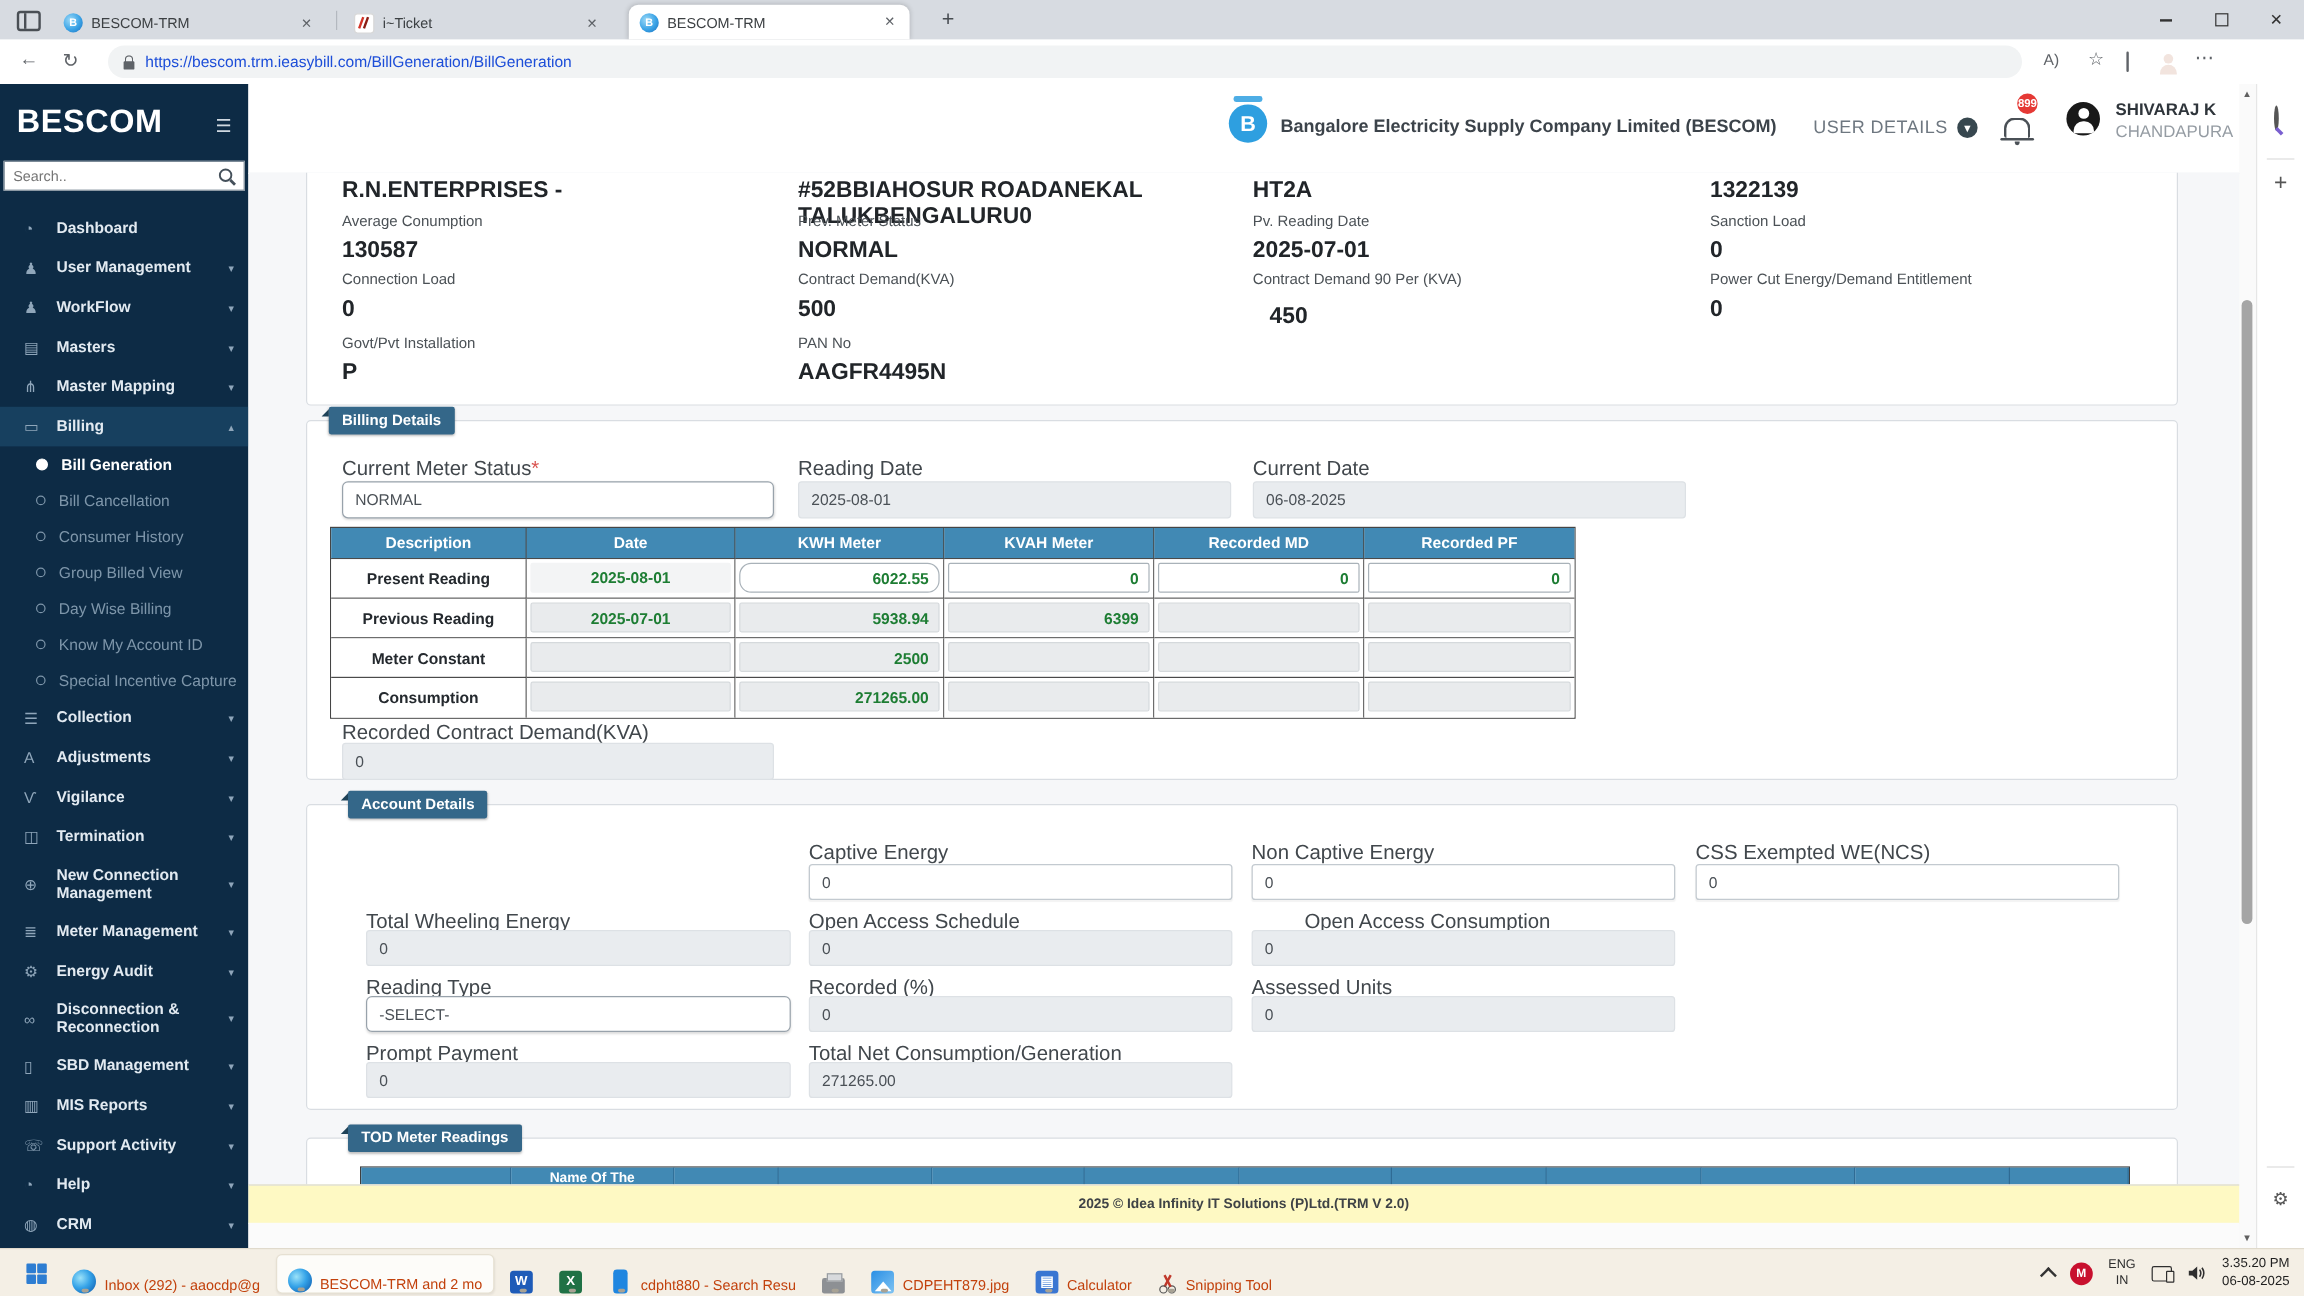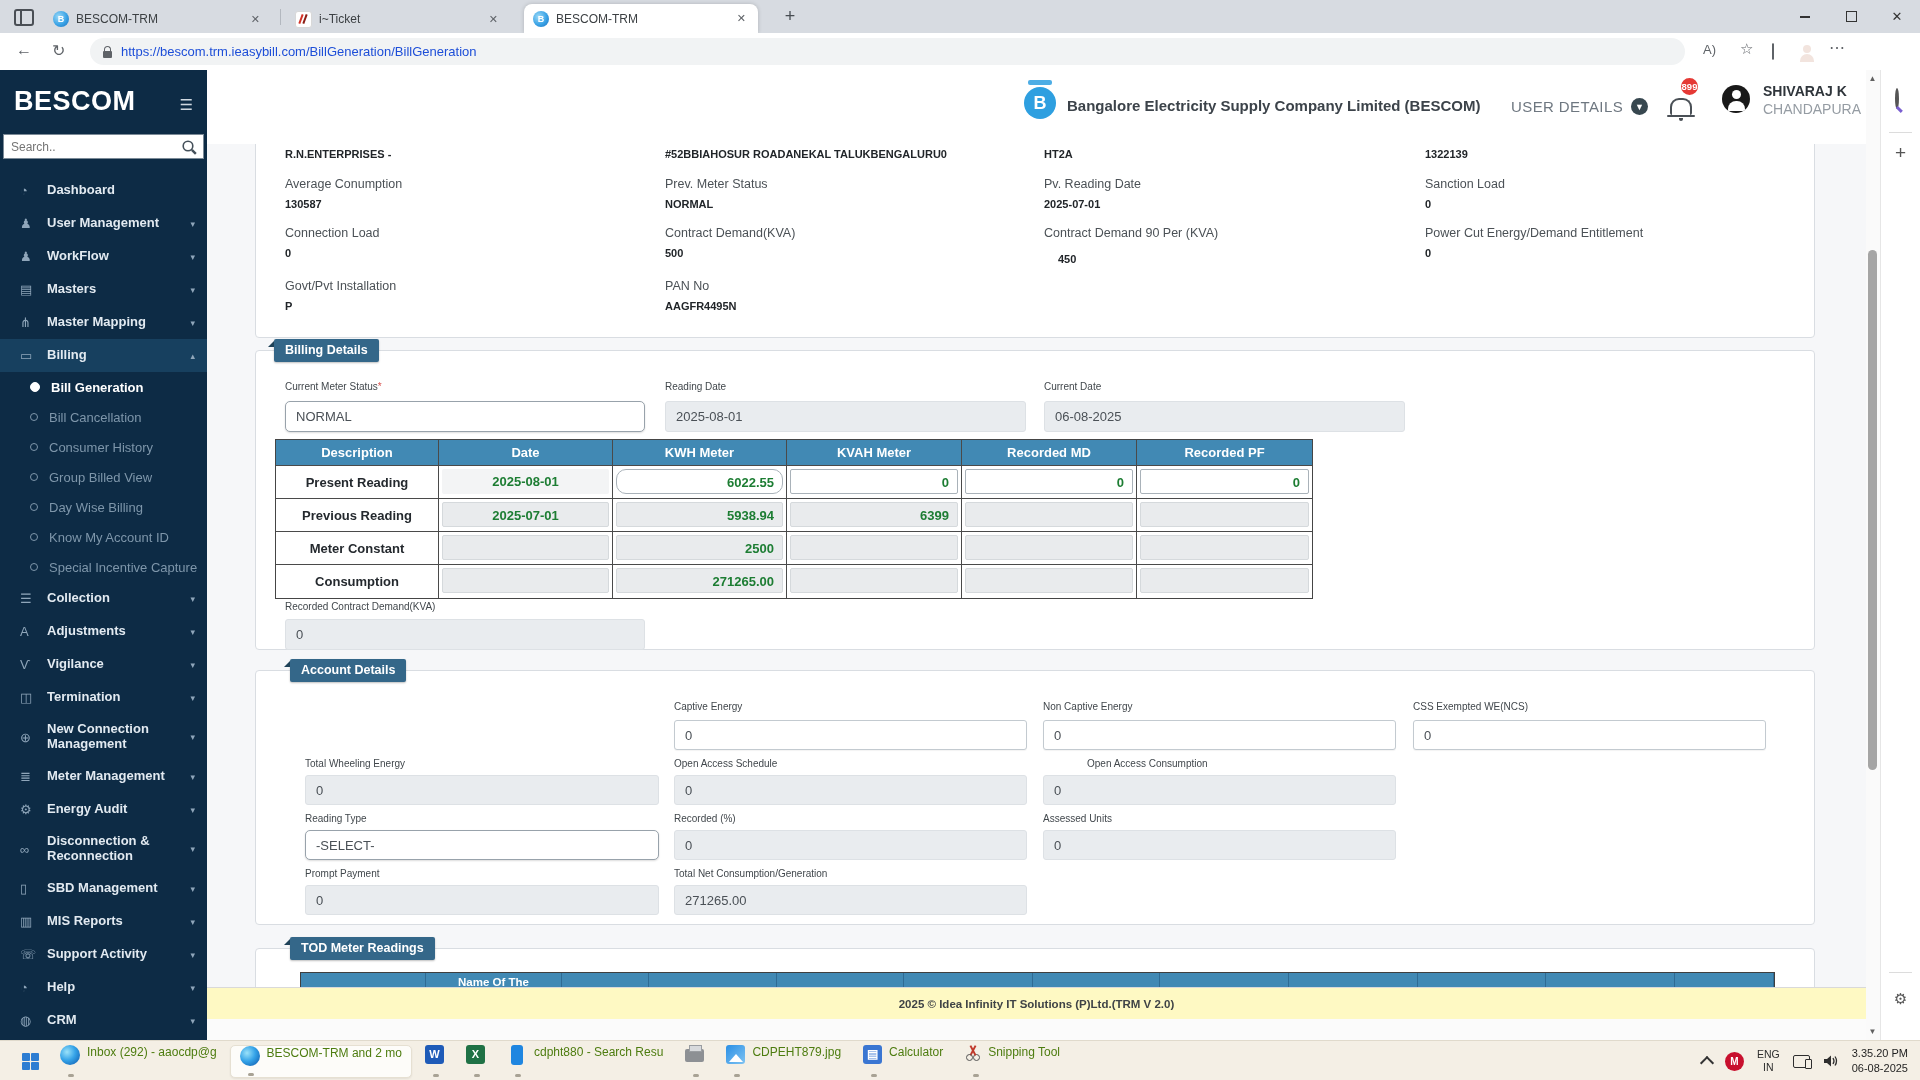--- a/index.html
+++ b/index.html
@@ -104,23 +104,23 @@
   .card{position:absolute;background:#fff;border:1px solid #d9dde2;border-radius:4px;box-sizing:border-box;}
   #card-consumer{left:48px;top:-8px;width:1560px;height:202px;}
   #card-billing{left:48px;top:206px;width:1560px;height:300px;}
   #card-account{left:48px;top:526px;width:1560px;height:255px;}
   #card-tod{left:48px;top:804px;width:1560px;height:120px;}
   .section-tab{position:absolute;top:-12px;background:#346789;color:#fff;font-size:12.5px;font-weight:bold;
                padding:4px 11px 5px;border-radius:2px;box-shadow:0 1px 2px rgba(0,0,0,.25);}
   .section-tab:before{content:"";position:absolute;left:-6px;top:2px;border-right:6px solid #1e4258;border-top:6px solid transparent;}
   .crow{position:absolute;left:29px;right:10px;display:grid;grid-template-columns:380px 379px 381px 1fr;}
   .clabel{font-size:12.5px;color:#4b5156;}
-  .cvalue{font-size:11px;font-weight:bold;color:#212529;margin-top:7px;}
+  .cvalue{font-size:19px;font-weight:bold;color:#212529;margin-top:7px;}
   .cvalue.noline{margin-top:0;}
-  .flabel{position:absolute;font-size:10px;color:#41474c;}
+  .flabel{position:absolute;font-size:17px;color:#41474c;}
   .req{color:#d9534f;}
   .inp{position:absolute;height:31px;line-height:29px;font-size:13px;color:#4a5056;padding:0 10px;
        box-sizing:border-box;border-radius:3px;overflow:hidden;white-space:nowrap;}
   .inp.white{background:#fff;border:1px solid #c3cad0;box-shadow:0 1px 1px rgba(0,0,0,.05);}
   .inp.grey{background:#e9ecef;border:1px solid #dde1e5;}
   .inp.select{background:#fff;border:1px solid #98a2ab;border-radius:5px;box-shadow:0 1px 2px rgba(0,0,0,.14);}
   
   #btable{position:absolute;left:19px;top:88px;border:1px solid #454545;}
   .brow{display:flex;}
   .bcell{box-sizing:border-box;border-right:1px solid #4a4a4a;border-bottom:1px solid #4a4a4a;}
@@ -140,22 +140,22 @@
          font-weight:bold;font-size:11.5px;text-align:center;padding-top:3px;}
   
   #footer{position:absolute;left:207px;top:987px;width:1659px;height:32px;background:#fef9c3;border-top:1px solid #d9d9d9;
           display:flex;align-items:center;justify-content:center;font-size:11.5px;font-weight:bold;color:#3f4346;}
   #belowfooter{position:absolute;left:207px;top:1019px;width:1659px;height:21px;background:#fbfbfb;}
   
   #taskbar{position:absolute;left:0;top:1040px;width:1920px;height:40px;background:#f4efe5;border-top:1px solid #e0dacc;}
   #tb-left{position:absolute;left:14px;top:0;height:40px;display:flex;align-items:center;gap:4px;}
   .win{width:17px;height:17px;display:grid;grid-template-columns:8px 8px;grid-template-rows:8px 8px;gap:1px;margin:0 8px;}
   .win i{background:#2d7dd2;border-radius:1px;}
-  .tapp{position:relative;display:flex;align-items:flex-start;gap:7px;height:33px;padding:0 9px;border-radius:5px;
-        font-size:12px;color:#4d7c0f;white-space:nowrap;box-sizing:border-box;}
+  .tapp{position:relative;display:flex;align-items:flex-end;gap:7px;height:33px;padding:0 9px;border-radius:5px;
+        font-size:12px;color:#c2410c;white-space:nowrap;box-sizing:border-box;}
   .tapp.active{background:#fdfcf9;border:1px solid #e6e0d2;box-shadow:0 1px 2px rgba(0,0,0,.07);}
   .tapp .dot{position:absolute;bottom:1px;left:17px;width:6px;height:3px;border-radius:2px;background:#a8a294;}
   .ic-edge{width:20px;height:20px;border-radius:50%;background:radial-gradient(circle at 35% 35%,#9be2f9,#35a3e8 45%,#1668b8 85%);}
   .ic-word,.ic-excel,.ic-calculator{width:19px;height:19px;border-radius:3px;color:#fff;font-size:11px;font-weight:bold;
         display:flex;align-items:center;justify-content:center;}
   .ic-word{background:#1e5bb8;} .ic-word:after{content:"W";}
   .ic-excel{background:#1f7145;} .ic-excel:after{content:"X";}
   .ic-calculator{background:#3a76d2;font-size:12px;} .ic-calculator:after{content:"\25A4";}
   .ic-phone{width:12px;height:20px;background:#1f86e0;border-radius:3px;margin:0 4px;}
   .ic-printer{width:19px;height:13px;background:#8d9094;border-radius:2px;position:relative;margin-top:4px;}

